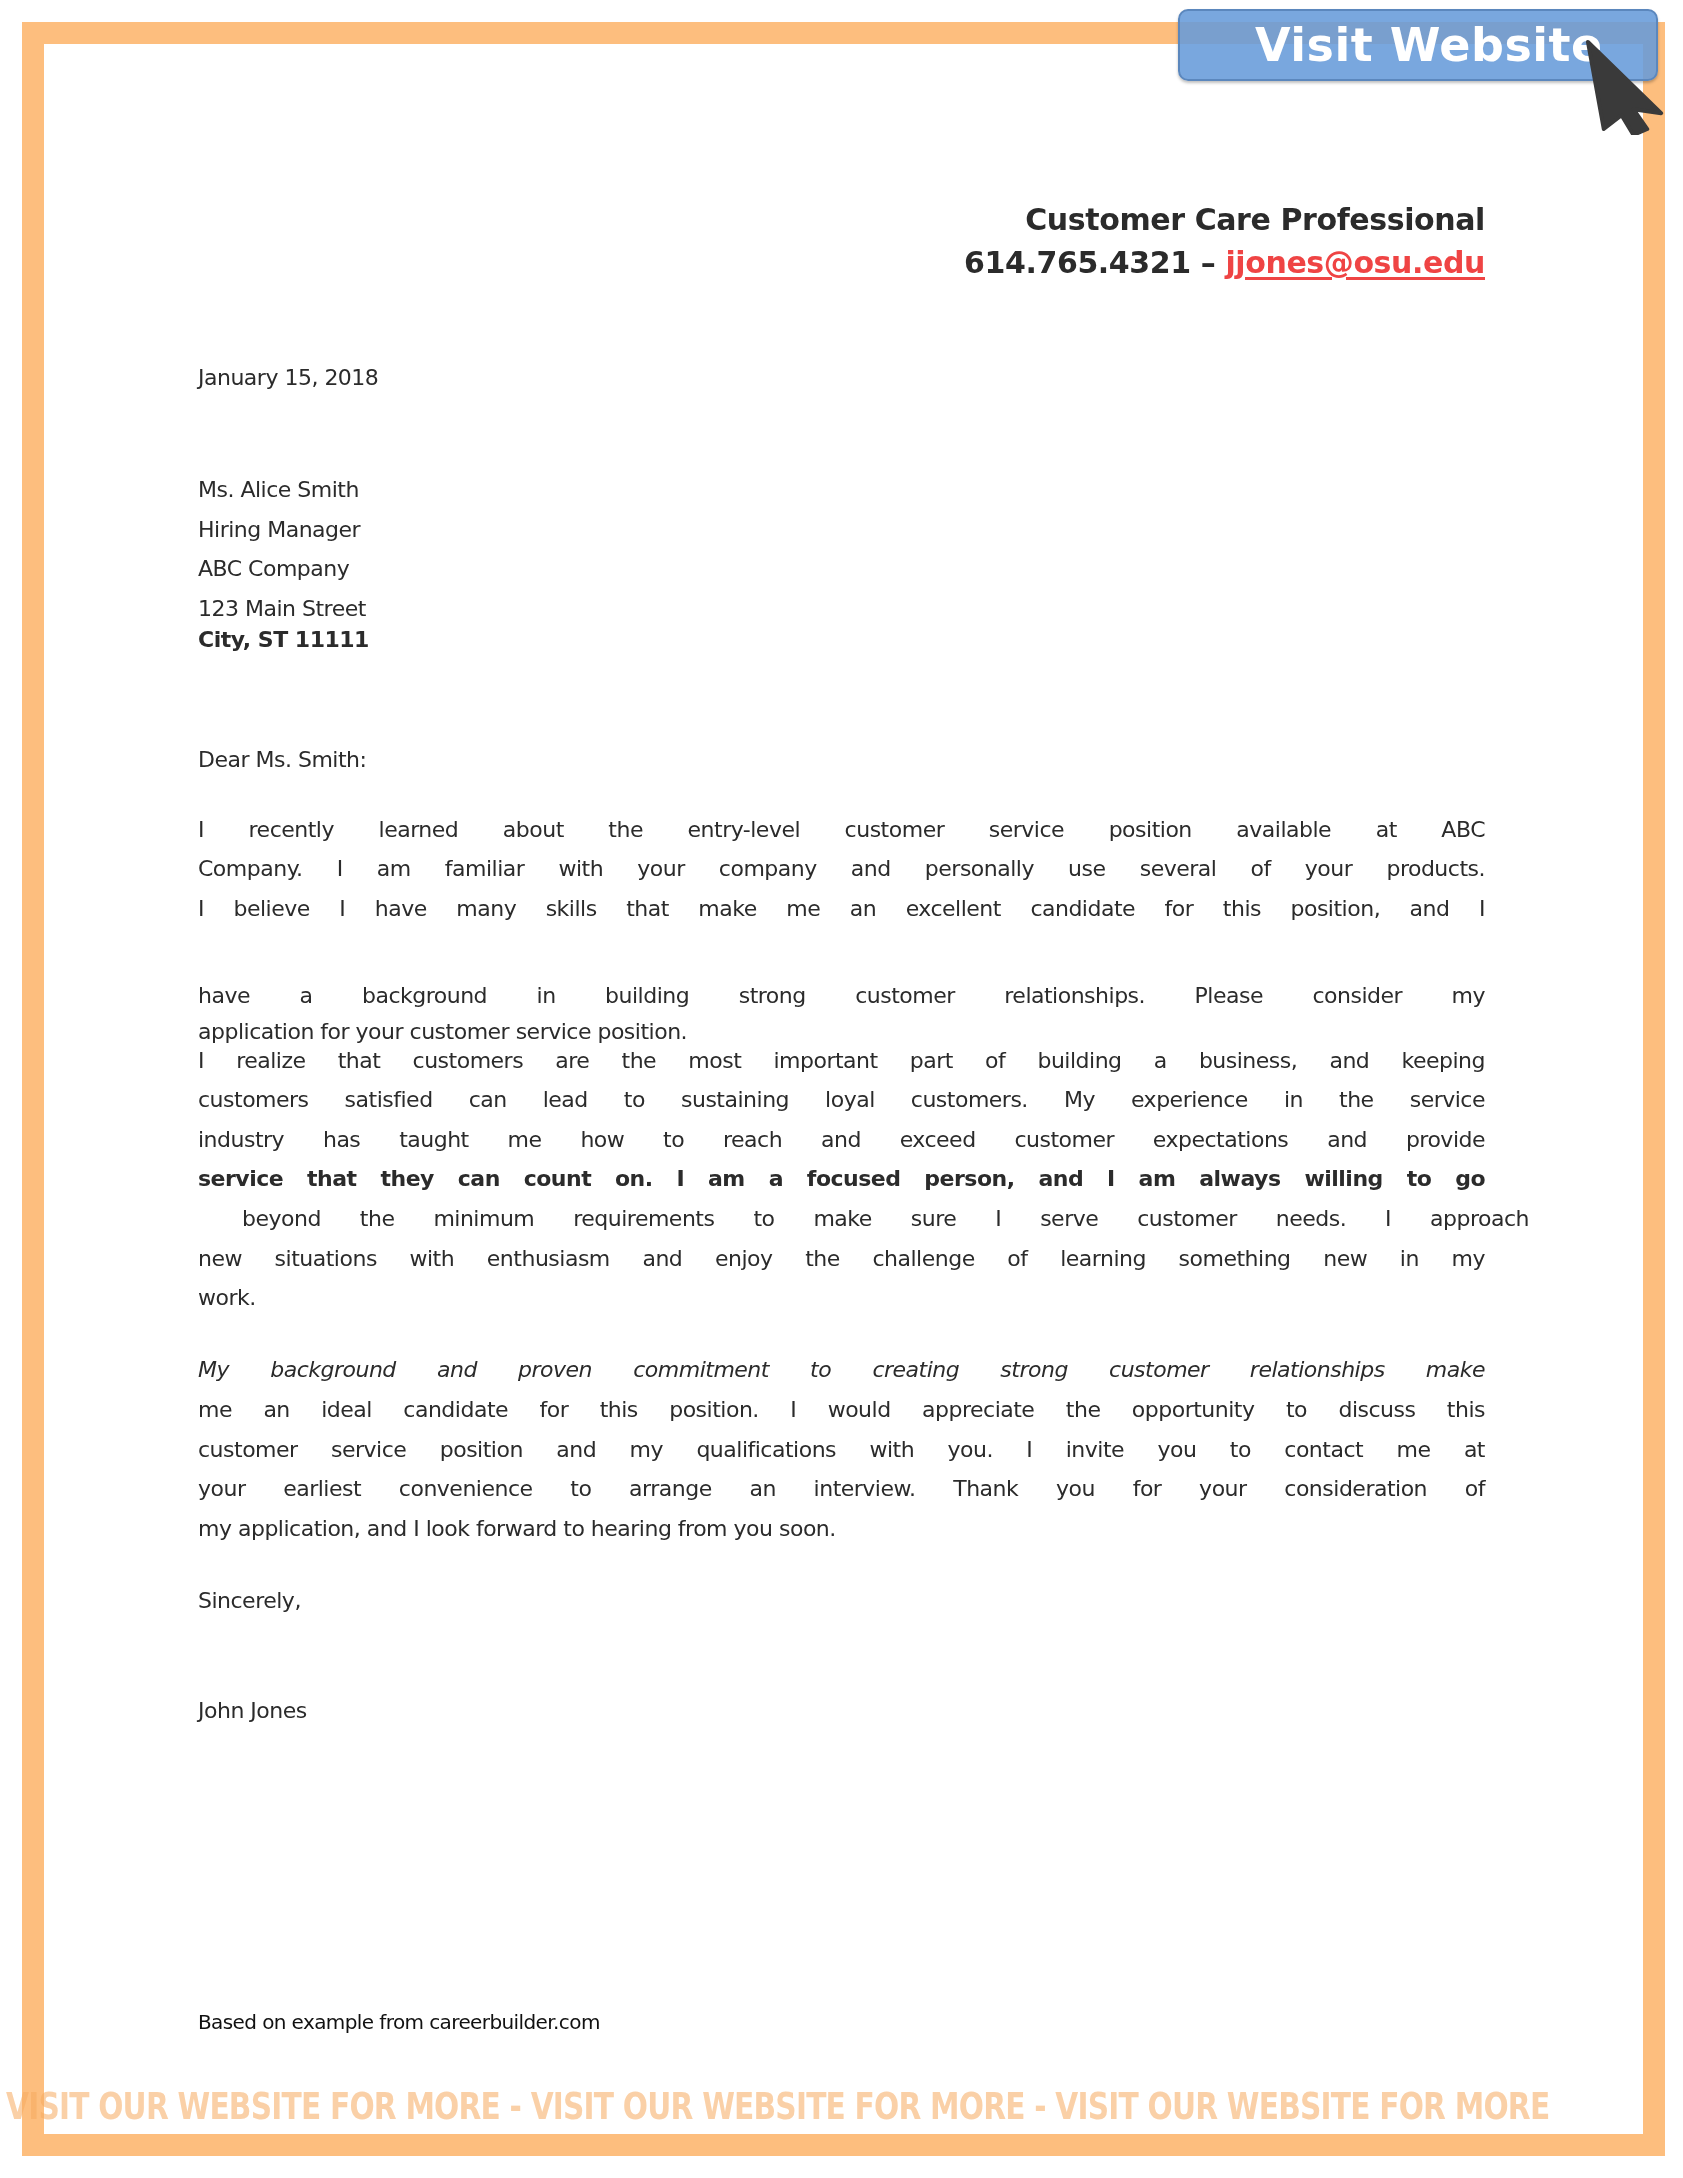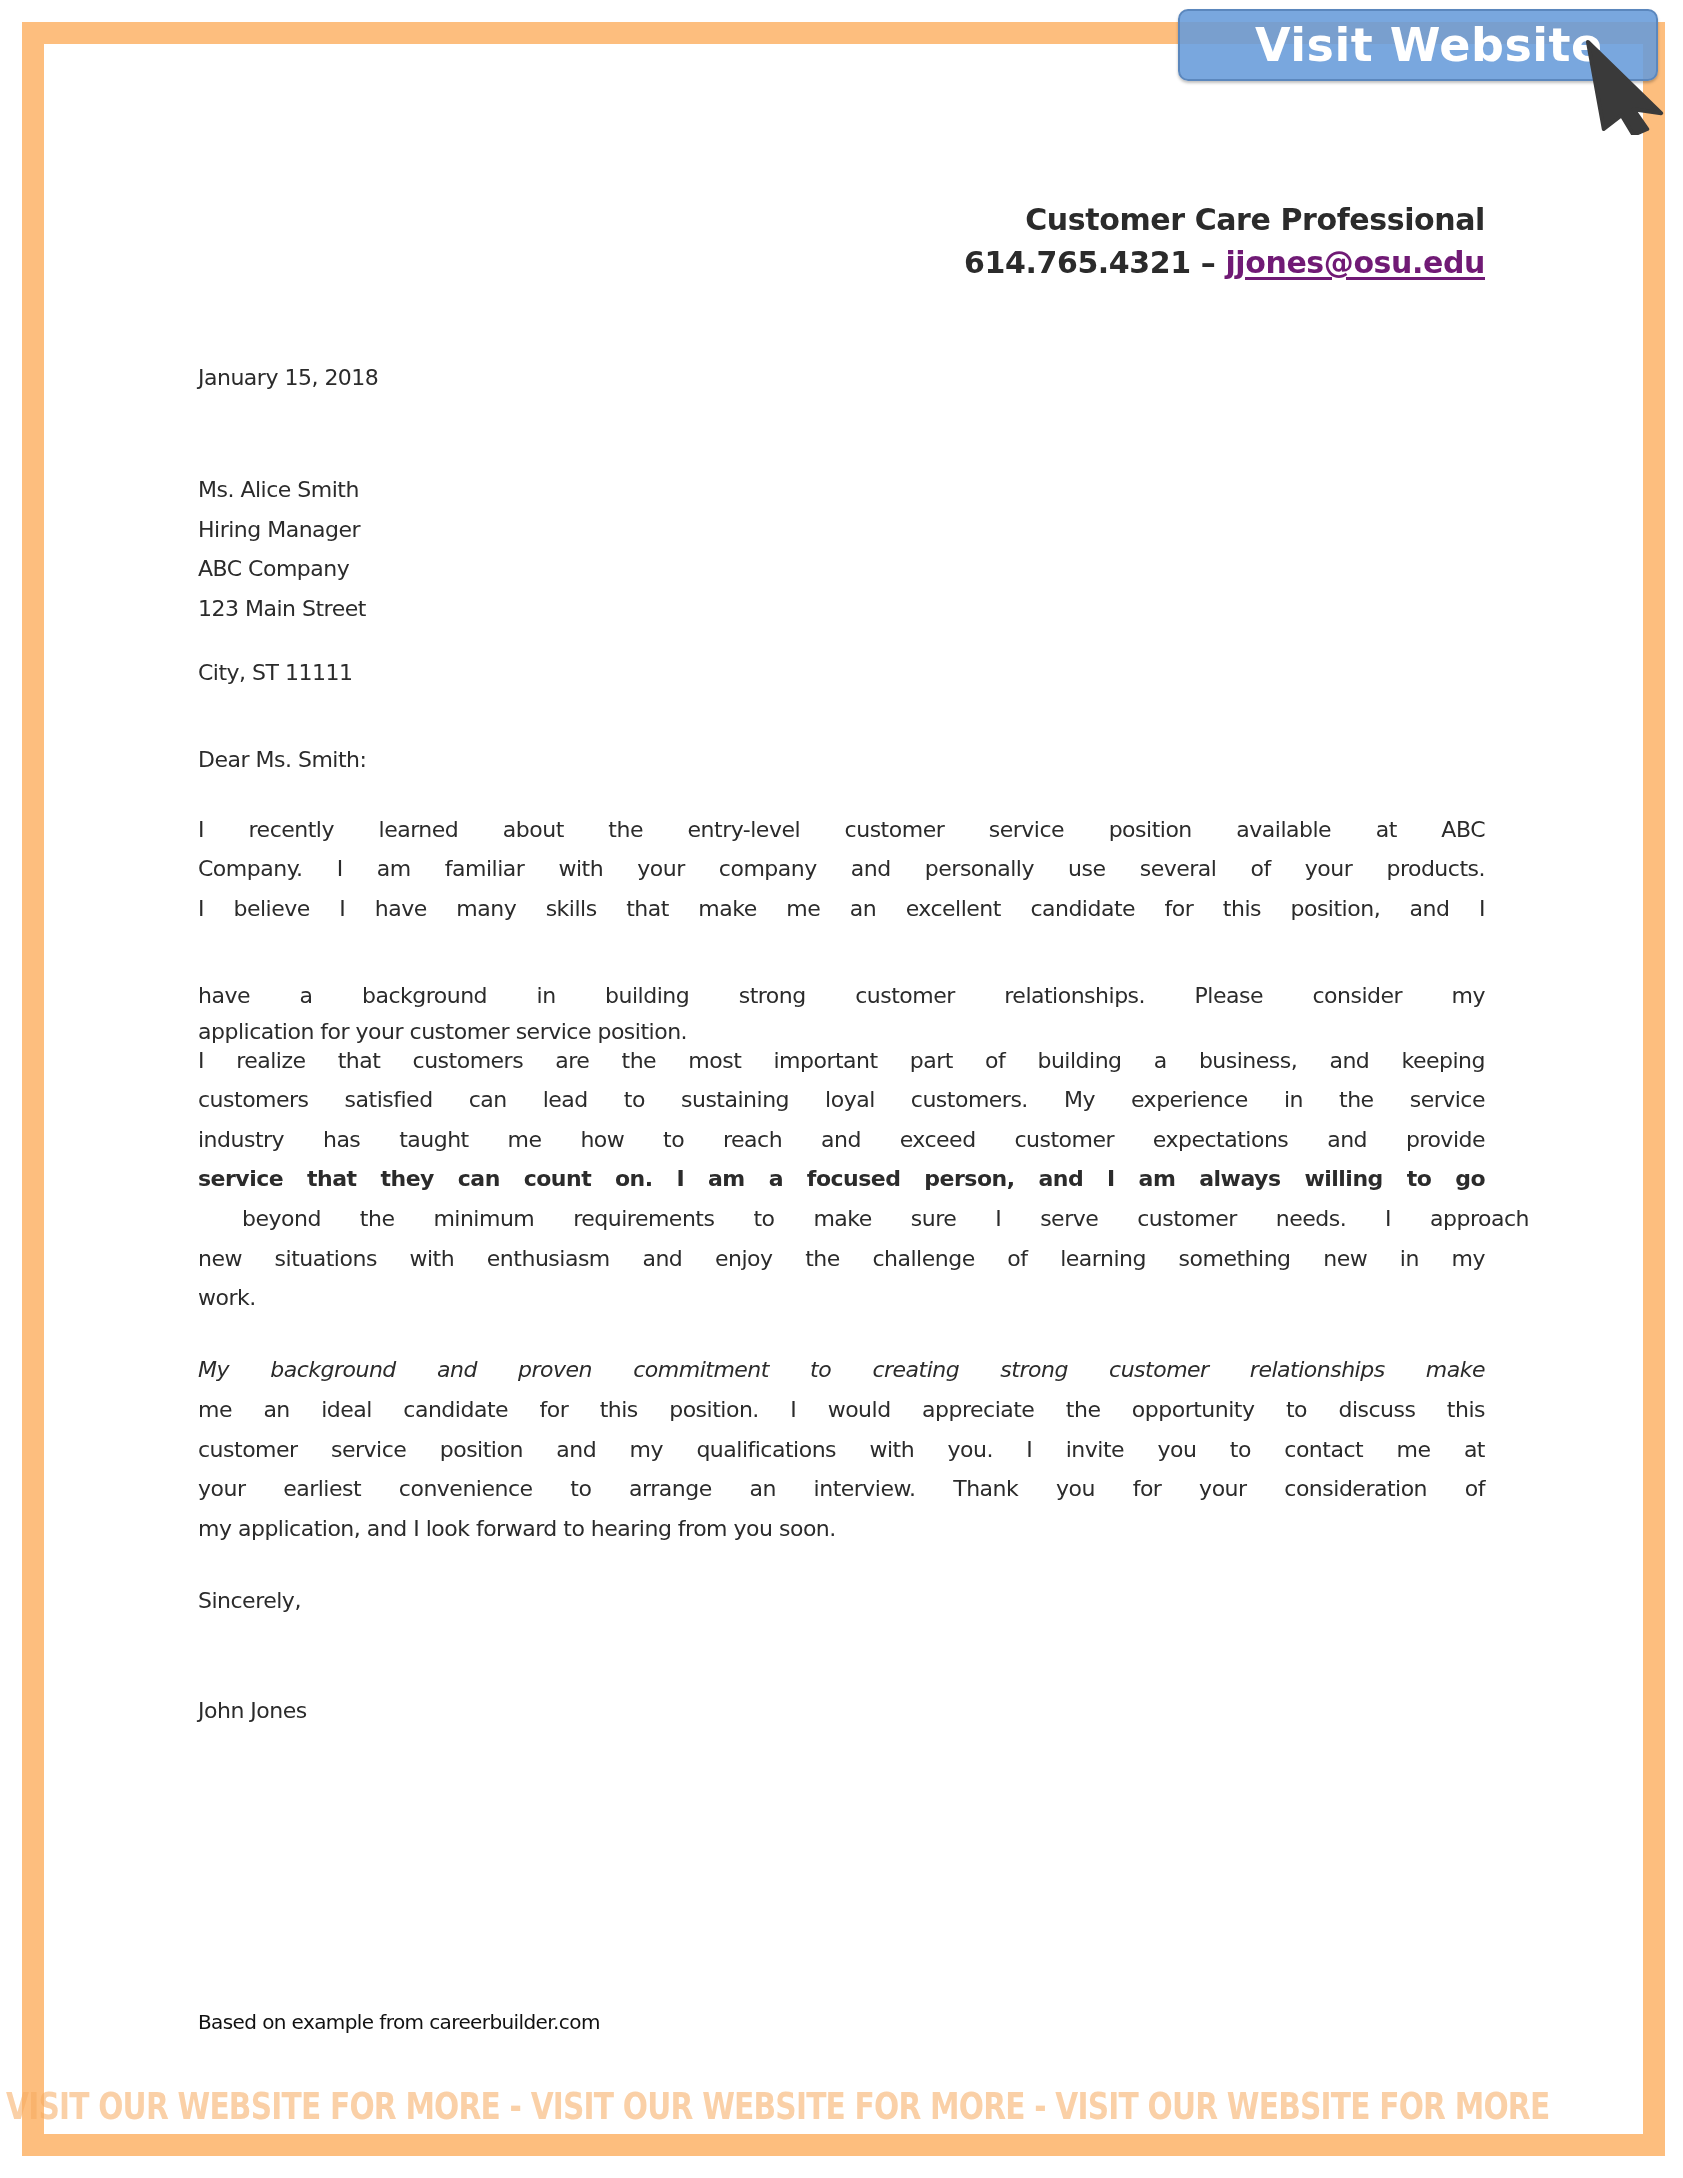--- a/index.html
+++ b/index.html
@@ -17,21 +17,21 @@
   .line {
     position:absolute; left:0; width:1287px; height:40px; line-height:40px;
     font-size:22px; letter-spacing:-0.5px; white-space:nowrap;
     transform-origin:left center;
   }
   .j { text-align:justify; text-align-last:justify; }
   .header {
     position:absolute; right:198px; text-align:right; font-weight:bold;
     font-size:30px; line-height:43px; color:#2b2b2b; letter-spacing:-0.4px;
   }
-  .header .email { color:#701a75; text-decoration:underline; text-underline-offset:4px; }
+  .header .email { color:#ef4444; text-decoration:underline; text-underline-offset:4px; }
   .footnote {
     position:absolute; left:198px; top:2010px; font-size:20px; letter-spacing:-0.6px;
     color:#111;
   }
   .watermark {
     position:absolute; left:6px; top:2084px; white-space:nowrap;
     font-family:"DejaVu Sans", sans-serif; font-weight:bold;
     font-size:38px; letter-spacing:-1px; color:rgba(245,170,95,0.55);
     transform:scaleX(0.78); transform-origin:left center;
   }
@@ -65,21 +65,21 @@
 </div>
 
 <div class="page-text" style="top:0;">
   <div class="line" style="top:358px;">January 15, 2018</div>
 
   <div>
     <div class="line" style="top:470px;">Ms. Alice Smith</div>
     <div class="line" style="top:510px;">Hiring Manager</div>
     <div class="line" style="top:549px;">ABC Company</div>
     <div class="line" style="top:589px;">123 Main Street</div>
-    <div class="line" style="top:653px;">City, ST 11111</div>
+    <div class="line" style="top:620px;font-weight:bold;">City, ST 11111</div>
   </div>
 
   <div class="line" style="top:740px;">Dear Ms. Smith:</div>
 
   <div>
     <div class="line j" style="top:810px;">I recently learned about the entry-level customer service position available at ABC</div>
     <div class="line j" style="top:849px;">Company. I am familiar with your company and personally use several of your products.</div>
     <div class="line j" style="top:889px;">I believe I have many skills that make me an excellent candidate for this position, and I</div>
     <div class="line j" style="top:976px;">have a background in building strong customer relationships. Please consider my</div>
     <div class="line" style="top:968px;margin-top:44px;">application for your customer service position.</div>

